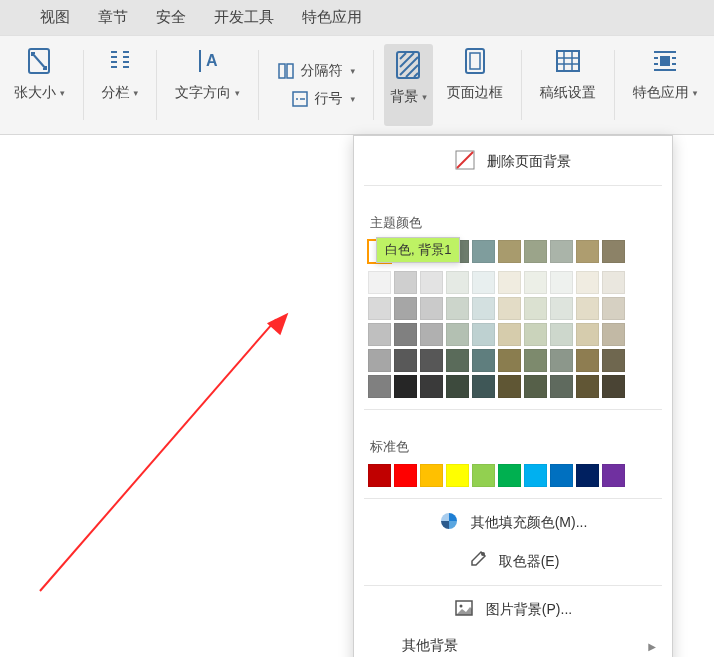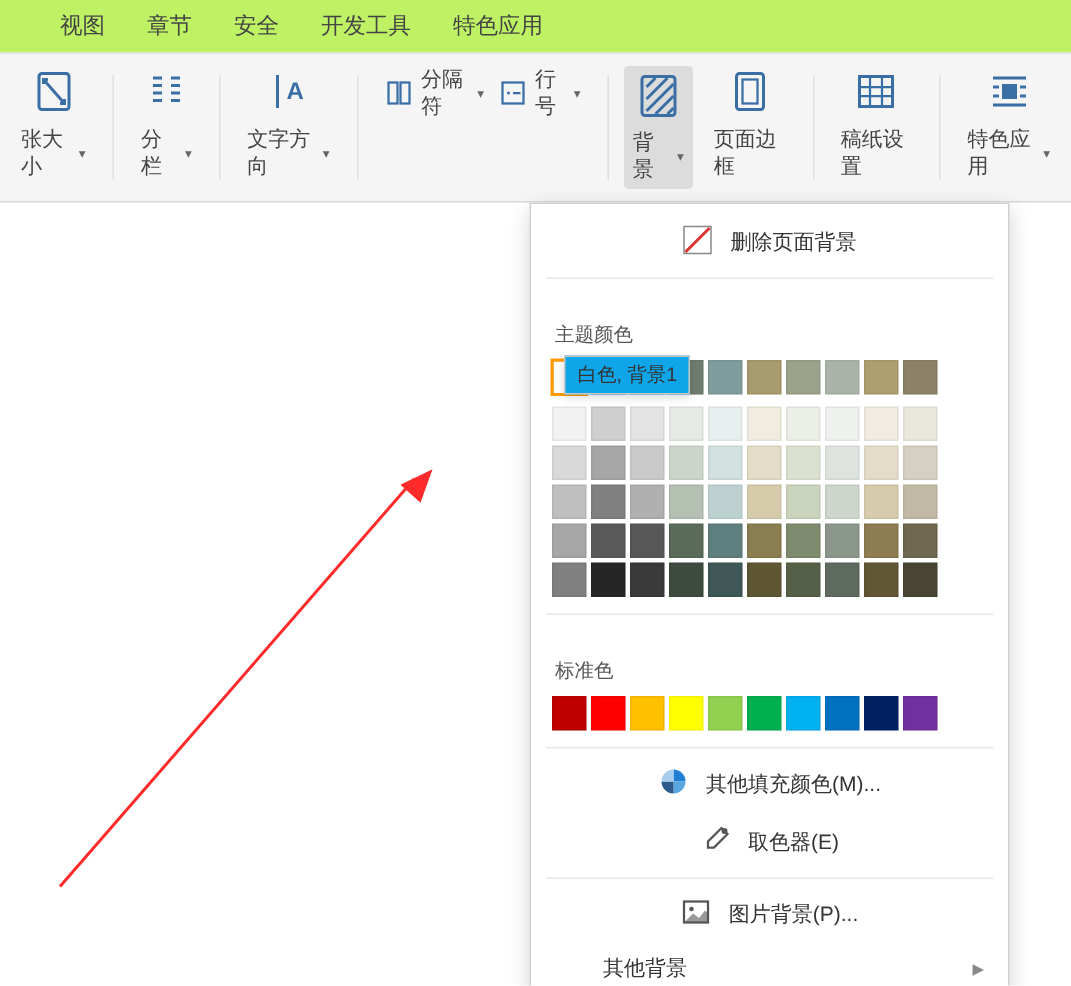--- a/index.html
+++ b/index.html
@@ -11,21 +11,21 @@
     background: #fff;
     width: 714px;
     height: 657px;
     position: relative;
     overflow: hidden;
   }
   .menubar {
     display: flex;
     gap: 28px;
     padding: 8px 0 8px 40px;
-    background: #bef264;
+    background: #e5e5e5;
     font-size: 15px;
     color: #444;
   }
   .menubar span { cursor: default; }
   .ribbon {
     background: #f5f5f5;
     border-top: 1px solid #e0e0e0;
     border-bottom: 1px solid #d8d8d8;
     padding: 8px 6px 8px 6px;
     display: flex;
@@ -37,22 +37,22 @@
     display: flex;
     flex-direction: column;
     align-items: center;
     justify-content: flex-start;
     padding: 0 8px;
     height: 100%;
     cursor: default;
   }
   .ribbon-col {
     display: flex;
-    flex-direction: row;
-    align-items: flex-start;
+    flex-direction: column;
+    align-items: flex-end;
     justify-content: center;
     gap: 10px;
     padding: 0 8px;
     height: 100%;
   }
   .ribbon-icon {
     width: 34px;
     height: 34px;
     display: flex;
     align-items: center;
@@ -135,21 +135,21 @@
     height: 23px;
     border: 1px solid rgba(0,0,0,0.06);
   }
   .swatch.sel {
     outline: 2px solid #ff9a00;
     outline-offset: -1px;
     border-color: #ff9a00;
   }
   .tooltip {
     position: absolute;
-    background: #0ea5e9;
+    background: #bef264;
     border: 1px solid #c8c8c8;
     padding: 3px 8px;
     font-size: 13px;
     color: #333;
     box-shadow: 0 2px 6px rgba(0,0,0,0.15);
   }
   .submenu-arrow {
     margin-left: auto;
     font-size: 10px;
     color: #888;

